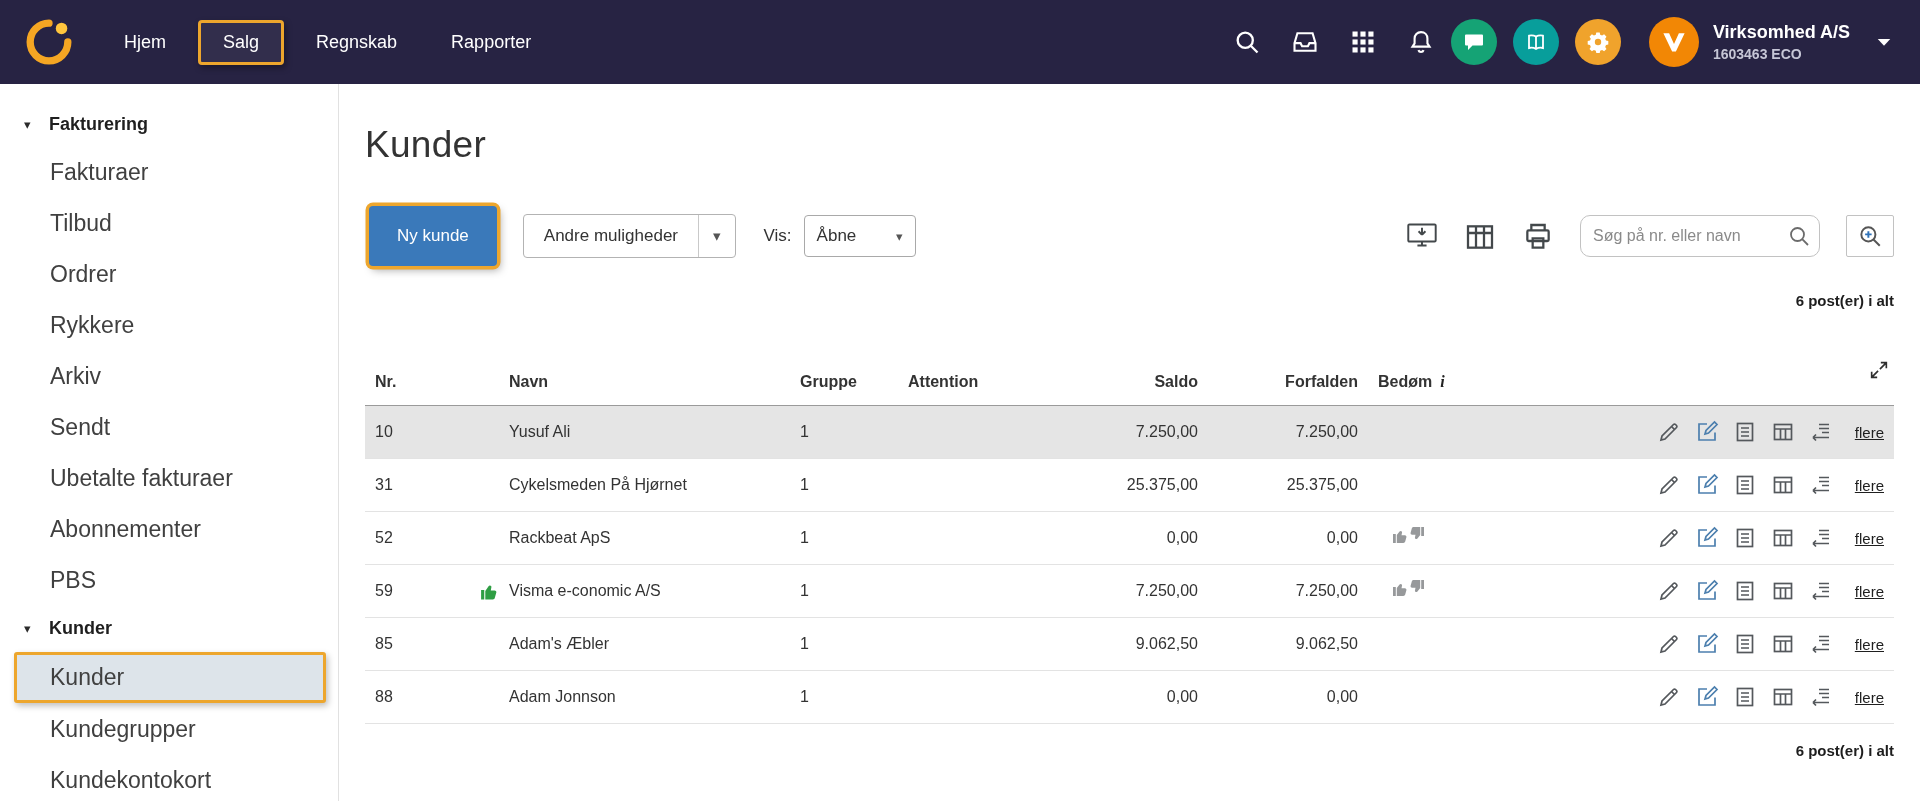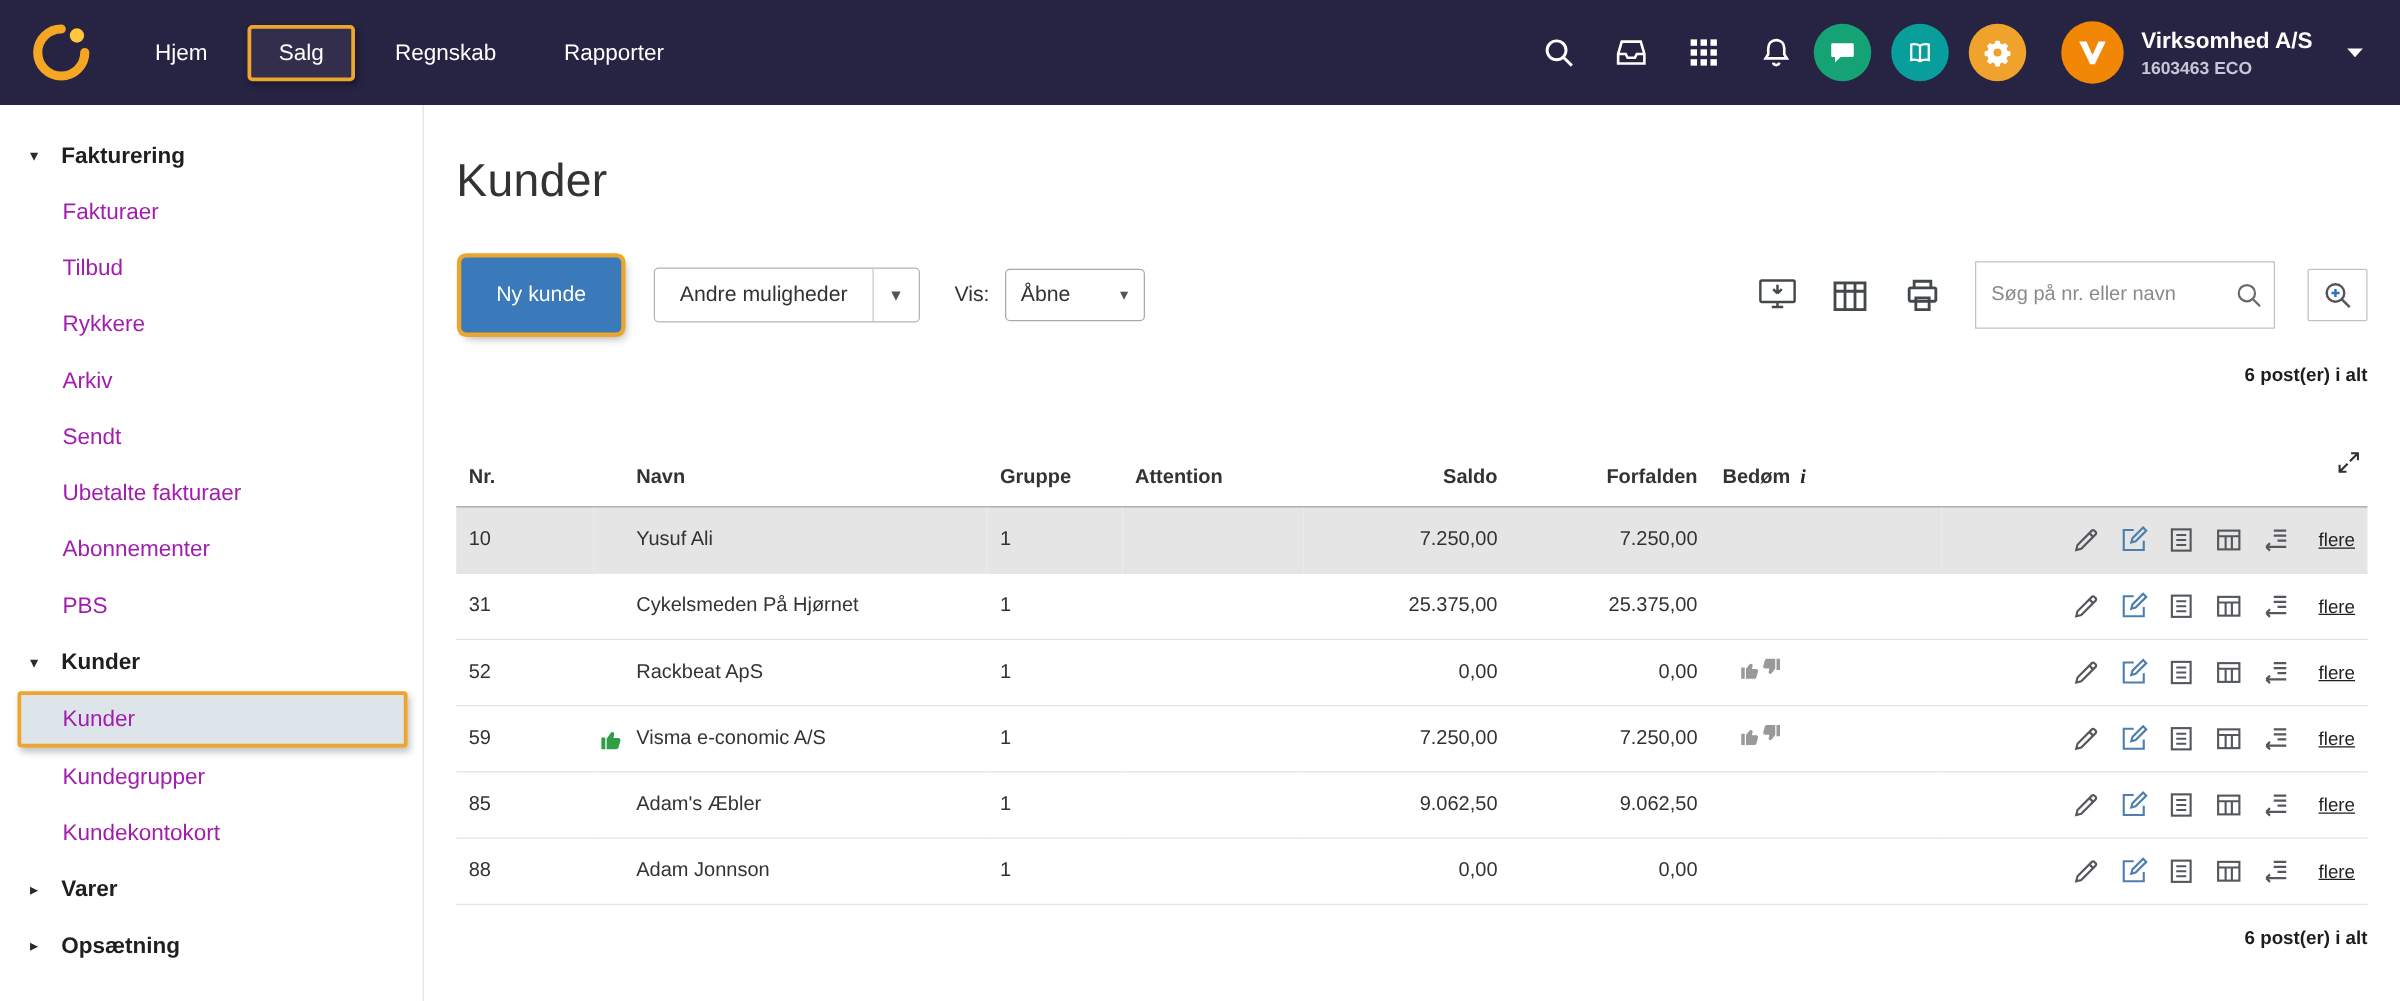--- a/index.html
+++ b/index.html
@@ -31,21 +31,21 @@
   .cid { font-size:14px; color:#c6c6d6; }
   .caret { width:20px; height:20px; margin-left:24px; color:#fff; cursor:pointer; flex:none; }
 
   
   .layout { display:flex; height:717px; }
   .sidebar { width:339px; flex:none; border-right:1px solid #e1e1e1; padding-top:18px;
     background:#fff; overflow:hidden; }
   .sec-header { display:flex; align-items:center; gap:10px; padding:12px 24px;
     font-weight:bold; font-size:18px; color:#1f1f1f; cursor:pointer; }
   .tri { width:15px; font-size:13px; color:#2b2b2b; }
-  .sec-item { padding:12px 24px 12px 50px; font-size:18px; color:#a21caf; cursor:pointer; }
+  .sec-item { padding:12px 24px 12px 50px; font-size:23px; color:#404040; cursor:pointer; }
   .sec-item.selected { margin:1px 12px 1px 14px; padding:9px 10px 9px 33px;
     border:3px solid #eda62d; border-radius:3px; background:#dde4ea;
     box-shadow:2px 3px 6px rgba(0,0,0,.25); }
 
   .main { flex:1; padding:28px 26px 0 26px; position:relative; }
   h1 { font-size:37px; font-weight:400; color:#333; margin:12px 0 40px; letter-spacing:.3px; }
 
   
   .toolbar { display:flex; align-items:center; }
   .btn-primary { height:60px; padding:0 28px; font-size:17px; color:#fff; background:#3a79ba;
@@ -57,22 +57,22 @@
   .btn-split .lbl { padding:0 20px; }
   .btn-split .sep { width:1px; align-self:stretch; background:#c9c9c9; }
   .btn-split .chev { padding:0 14px; font-size:15px; color:#555; }
   .vis-label { margin:0 12px 0 28px; font-size:17px; color:#333; }
   .select { display:flex; align-items:center; justify-content:space-between; width:112px;
     height:42px; border:1px solid #a9a9a9; border-radius:4px; background:#fff;
     padding:0 12px; font-size:17px; color:#333; cursor:pointer; }
   .select .chev { font-size:13px; color:#555; }
   .toolbar-right { margin-left:auto; display:flex; align-items:center; gap:26px; }
   .tool-ic { width:32px; height:30px; color:#43484b; cursor:pointer; flex:none; }
-  .search { display:flex; align-items:center; width:240px; height:54px; background:#fff;
-    border:1px solid #c2c2c2; border-radius:0; padding:0 8px 0 12px; }
+  .search { display:flex; align-items:center; width:240px; height:42px; background:#fff;
+    border:1px solid #c2c2c2; border-radius:10px; padding:0 8px 0 12px; }
   .search input { border:none; outline:none; flex:1; min-width:0; font-size:16px; color:#333;
     font-family:inherit; background:transparent; }
   .search input::placeholder { color:#8a8a8a; }
   .search .mag { width:24px; height:24px; color:#6b6b6b; cursor:pointer; flex:none; }
   .adv { width:48px; height:42px; border:1px solid #c2c2c2; border-radius:2px; background:#fff;
     display:flex; align-items:center; justify-content:center; cursor:pointer; flex:none; }
   .adv svg { width:26px; height:26px; }
 
   .count { margin-top:26px; text-align:right; font-size:15px; font-weight:600; color:#1d1d1d; }
   .count.bottom { margin-top:18px; }
@@ -184,20 +184,21 @@
   <aside class="sidebar">
     <div>
         <div class="sec">
     <div class="sec-header">
       <span class="tri">▾</span>
       <span class="sec-label">Fakturering</span>
     </div>
     <div class="sec-items">
             <div class="sec-item">Fakturaer</div>
             <div class="sec-item">Tilbud</div>
+            <div class="sec-item">Ordrer</div>
             <div class="sec-item">Rykkere</div>
             <div class="sec-item">Arkiv</div>
             <div class="sec-item">Sendt</div>
             <div class="sec-item">Ubetalte fakturaer</div>
             <div class="sec-item">Abonnementer</div>
             <div class="sec-item">PBS</div>
           </div>
   </div>
         <div class="sec">
     <div class="sec-header">

